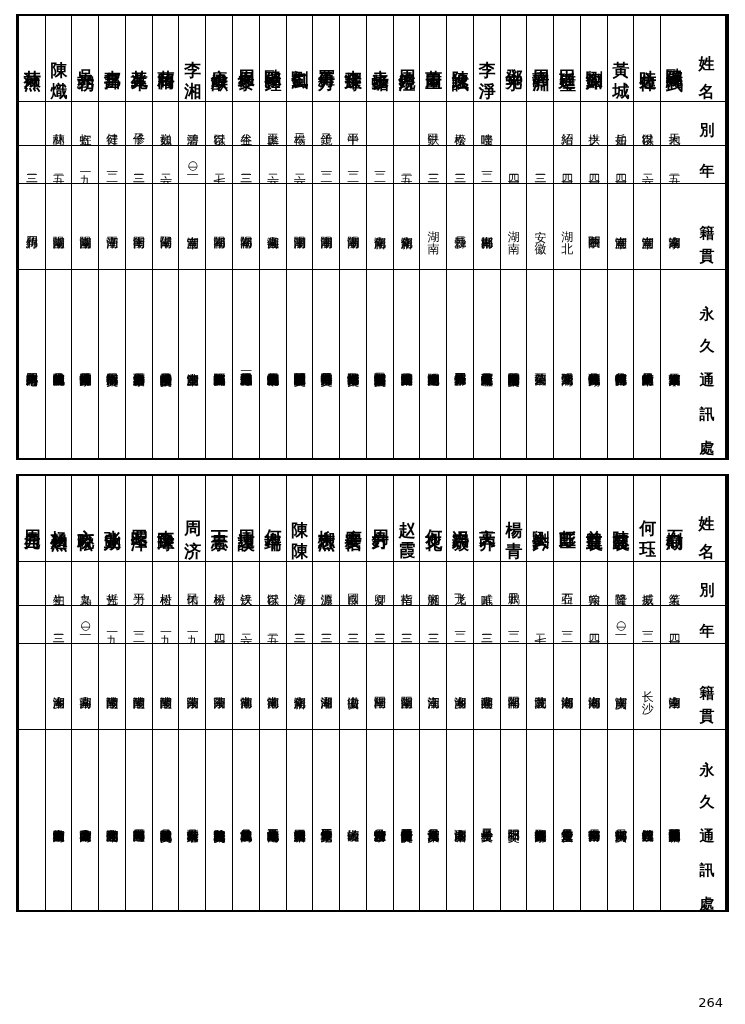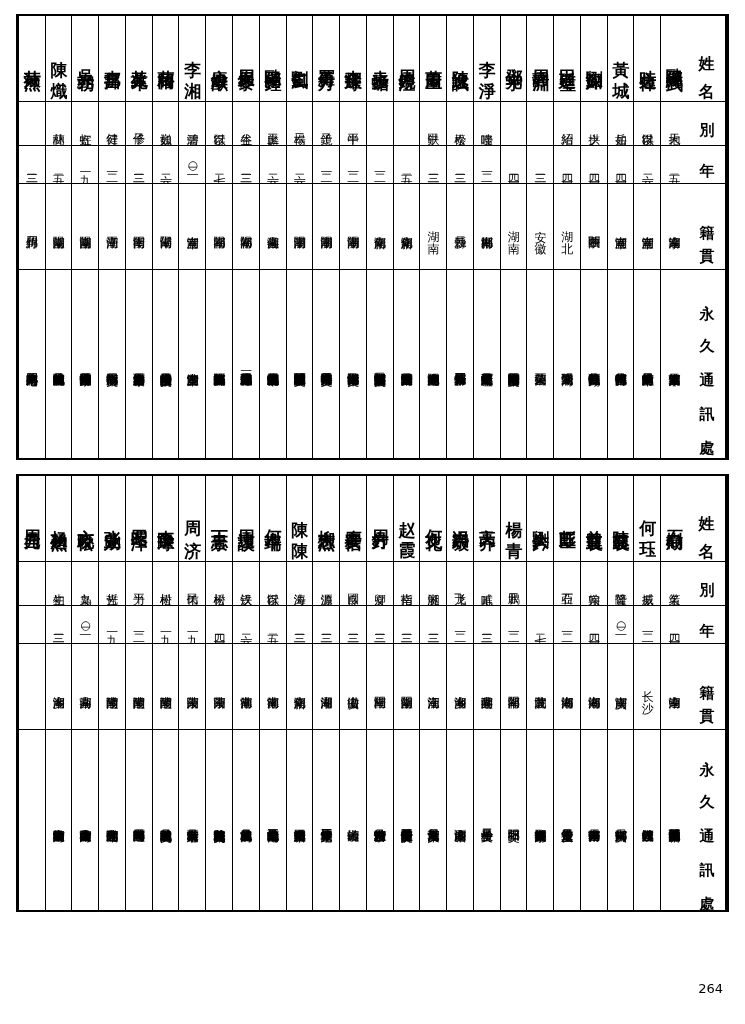--- a/index.html
+++ b/index.html
@@ -79,21 +79,21 @@
     letter-spacing: 4px;
   }
   .header-col .r-name { font-size: 16px; letter-spacing: 6px; }
   .header-col .r-addr { font-size: 15px; letter-spacing: 8px; }
 
   .name-txt { font-size: 17px; font-weight: bold; letter-spacing: 2px; }
 
   .page-number {
     position: absolute;
     right: 22px;
-    bottom: 28px;
+    bottom: 14px;
     font-size: 13px;
     font-family: "DejaVu Sans", "Liberation Sans", sans-serif;
     color: #000;
   }
 </style>
 </head>
 <body>
 
 <div class="page">
 

